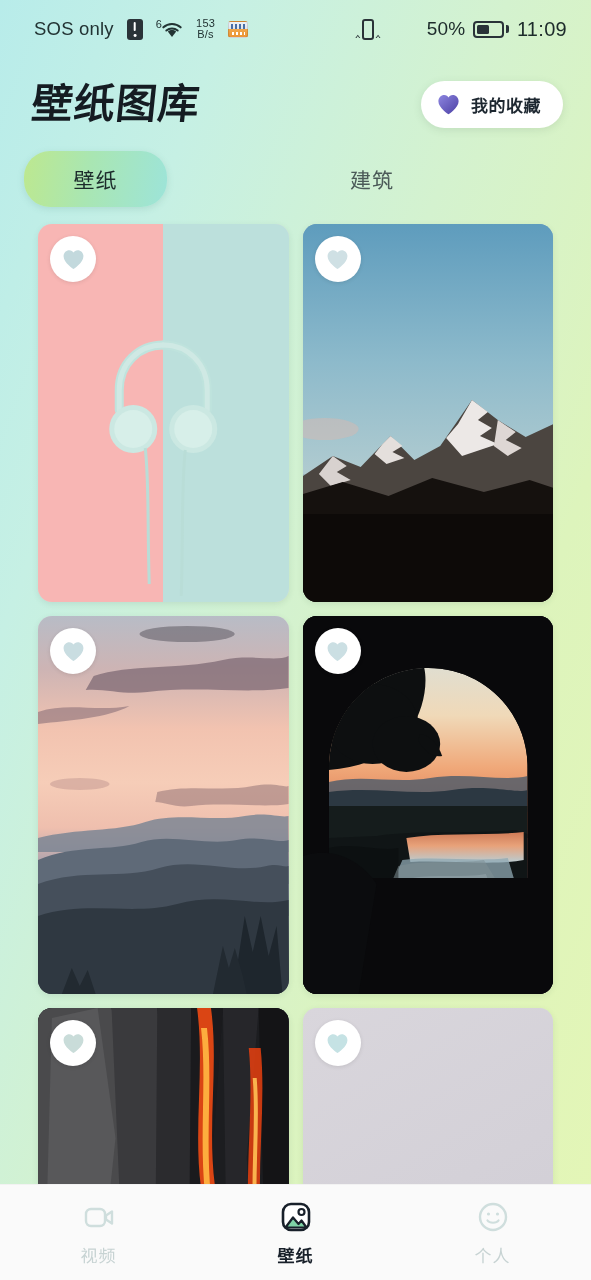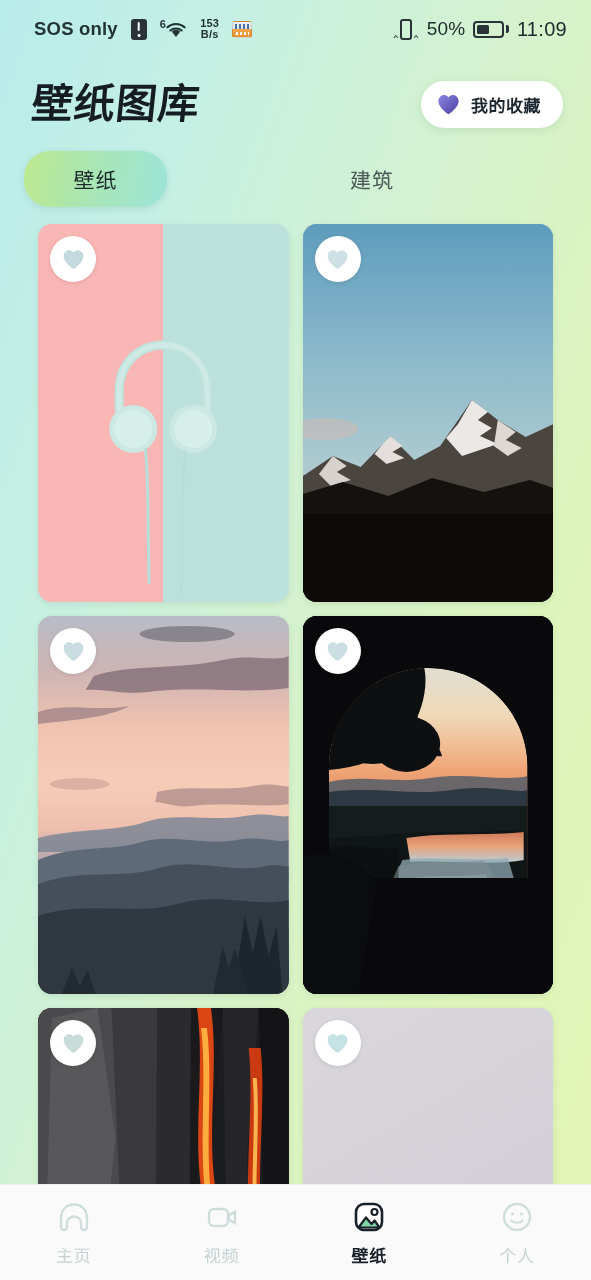--- a/index.html
+++ b/index.html
@@ -26,21 +26,21 @@
     height:58px;
     display:flex;
     align-items:center;
     justify-content:space-between;
     padding:0 24px 0 34px;
     font-size:19px;
     color:#1d2b2b;
     letter-spacing:.2px;
   }
   .sb-left, .sb-right { display:flex; align-items:center; }
-  .sb-left { gap:13px;font-weight:bold; }
+  .sb-left { gap:13px; }
   .sb-right { gap:8px; }
   .sos-text { font-size:18.5px; color:#233; }
 
   .excl-badge {
     width:16px; height:21px;
     background:#2a3338;
     border-radius:3px;
     position:relative;
     display:inline-block;
   }
@@ -90,21 +90,21 @@
 
   .vibrate { display:flex; align-items:center; gap:1.5px; }
   .vib-body {
     width:12px; height:21px;
     border:2.2px solid #2a3338; border-radius:3px;
   }
   .vib-wave {
     font-size:15px; color:#2a3338; line-height:1;
     font-family:"DejaVu Sans",sans-serif;
   }
-  .batt-pct { font-size:19px; color:#1d2b2b; }
+  .batt-pct { font-size:19px; color:#1d2b2b;margin-left:38px; }
   .battery { display:flex; align-items:center; gap:1.5px; }
   .batt-shell {
     width:31px; height:17px;
     border:2.2px solid #2a3338; border-radius:4px;
     padding:2px; display:flex; align-items:center;
   }
   .batt-fill { height:100%; background:#2a3338; border-radius:1.5px; }
   .batt-tip { width:3px; height:8px; background:#2a3338; border-radius:0 2px 2px 0; }
   .clock { font-size:20px; color:#1d2b2b; letter-spacing:.3px; }
 
@@ -449,26 +449,20 @@
         <svg viewBox="0 0 24 22">
           <path d="M12 21 C12 21 1.6 14.5 1.6 7.6 C1.6 3.7 4.4 1.2 7.5 1.2 C9.7 1.2 11.2 2.4 12 3.7 C12.8 2.4 14.3 1.2 16.5 1.2 C19.6 1.2 22.4 3.7 22.4 7.6 C22.4 14.5 12 21 12 21 Z" fill="#c5e2e4"></path>
         </svg>
       </div>
     </div>
 
   </div>
 
   <div class="bottom-nav">
 
-    <div class="nav-item">
-      <svg class="nav-icon" viewBox="0 0 38 38">
-        <path d="M6 20 C6 12 11.5 6.5 19 6.5 C26.5 6.5 32 12 32 20 L32 29 C32 30.6 30.6 32 29 32 C27.4 32 26 30.6 26 29 L26 25 C26 21.4 22.9 18.5 19 18.5 C15.1 18.5 12 21.4 12 25 L12 29 C12 30.6 10.6 32 9 32 C7.4 32 6 30.6 6 29 Z" fill="none" stroke="#cfdedd" stroke-width="2.4" stroke-linejoin="round" stroke-linecap="round"></path>
-      </svg>
-      <span class="nav-label">主页</span>
-    </div>
 
     <div class="nav-item">
       <svg class="nav-icon" viewBox="0 0 38 38">
         <rect x="6" y="11" width="19" height="17" rx="5" fill="none" stroke="#cfdedd" stroke-width="2.4"></rect>
         <path d="M26 17.5 L32 13.5 L32 25.5 L26 21.5 Z" fill="none" stroke="#cfdedd" stroke-width="2.4" stroke-linejoin="round"></path>
       </svg>
       <span class="nav-label">视频</span>
     </div>
 
     <div class="nav-item active">

